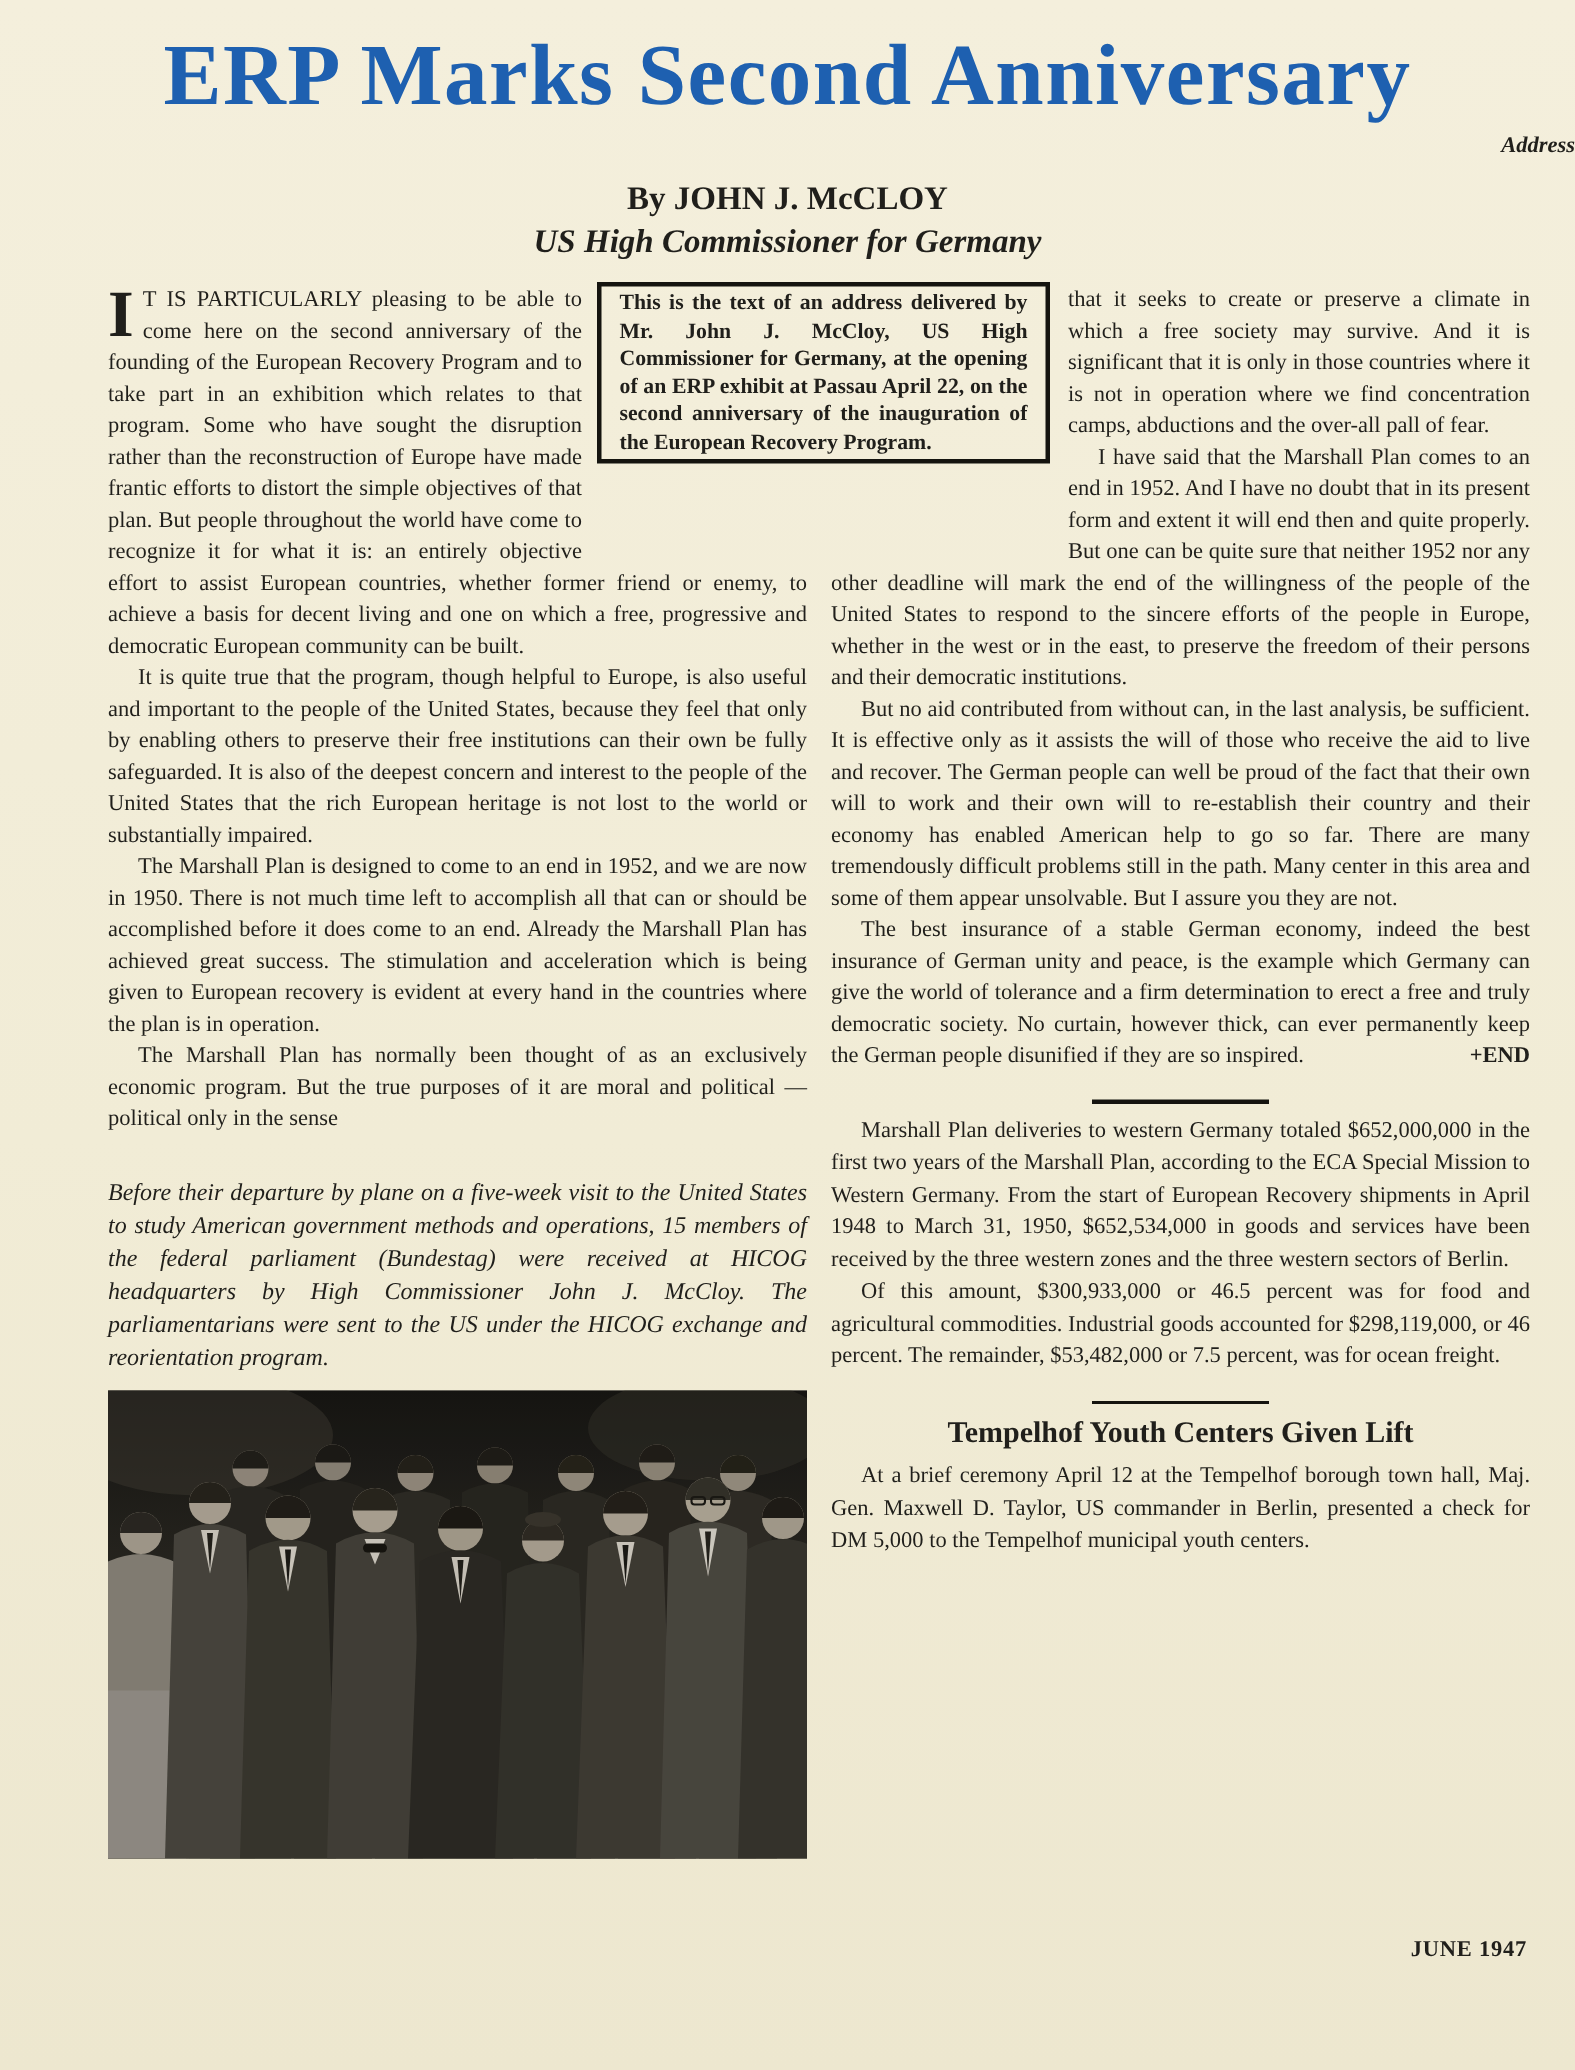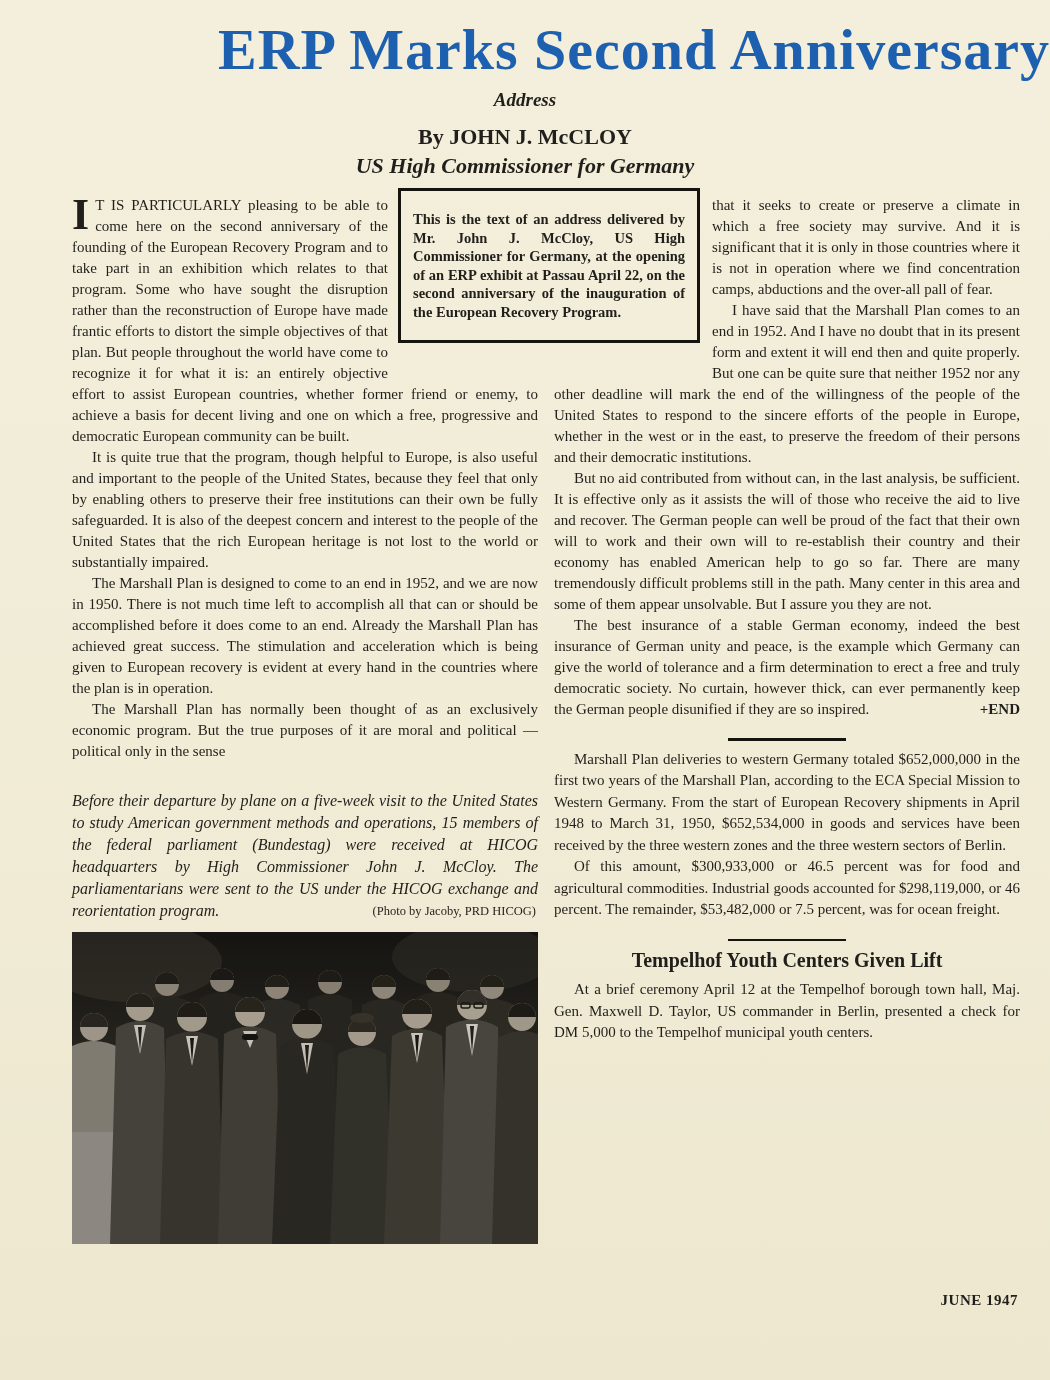--- a/index.html
+++ b/index.html
@@ -6,32 +6,32 @@
   body{
     width:1050px;height:1380px;
     background:linear-gradient(180deg,#f4efdc 0%,#f1ecd6 55%,#ede7cf 100%);
     font-family:"Liberation Serif","DejaVu Serif",serif;
     color:#201f1b;
     position:relative;
     overflow:hidden;
   }
   .page-header{padding-top:16px;}
   .page-title{
-    text-align:right;margin:0;
+    text-align:center;margin:0;
     font-size:58px;font-weight:bold;letter-spacing:1px;
     color:#1e60b0;
   }
-  .kicker{text-align:center;font-weight:bold;font-style:italic;font-size:19px;margin-top:6px;}
+  .kicker{text-align:right;font-weight:bold;font-style:italic;font-size:15px;margin-top:6px;}
   .byline{text-align:center;font-weight:bold;font-size:22px;margin-top:13px;}
   .byline-title{text-align:center;font-weight:bold;font-style:italic;font-size:22px;margin-top:3px;}
 
   .inset-box{
     position:absolute;left:398px;top:188px;width:272px;
     border:3px solid #15140f;
-    padding:19px 12px;
+    padding:2px 12px;
     background:transparent;
     z-index:5;
   }
   .inset-box p{margin:0;font-weight:bold;font-size:14.5px;line-height:18.5px;text-align:justify;}
 
   .columns{display:flex;gap:16px;padding:0 30px 0 72px;margin-top:16px;}
   .col{flex:1;min-width:0;}
   .spacer-left{float:right;width:150px;height:186px;}
   .spacer-right{float:left;width:158px;height:186px;}
 
@@ -83,21 +83,20 @@
   <div class="columns">
 
     <div class="col col-left">
       <div class="spacer-left"></div>
       <p class="para"><span class="dropcap">I</span><span>T IS PARTICULARLY pleasing to be able to come here on the second anniversary of the founding of the European Recovery Program and to take part in an exhibition which relates to that program. Some who have sought the disruption rather than the reconstruction of Europe have made frantic efforts to distort the simple objectives of that plan. But people throughout the world have come to recognize it for what it is: an entirely objective effort to assist European countries, whether former friend or enemy, to achieve a basis for decent living and one on which a free, progressive and democratic European community can be built.</span></p>
       <p class="para indent">It is quite true that the program, though helpful to Europe, is also useful and important to the people of the United States, because they feel that only by enabling others to preserve their free institutions can their own be fully safeguarded. It is also of the deepest concern and interest to the people of the United States that the rich European heritage is not lost to the world or substantially impaired.</p>
       <p class="para indent">The Marshall Plan is designed to come to an end in 1952, and we are now in 1950. There is not much time left to accomplish all that can or should be accomplished before it does come to an end. Already the Marshall Plan has achieved great success. The stimulation and acceleration which is being given to European recovery is evident at every hand in the countries where the plan is in operation.</p>
       <p class="para indent">The Marshall Plan has normally been thought of as an exclusively economic program. But the true purposes of it are moral and political — political only in the sense</p>
 
       <div class="photo-caption">Before their departure by plane on a five-week visit to the United States to study American government methods and operations, 15 members of the federal parliament (Bundestag) were received at HICOG headquarters by High Commissioner John J. McCloy. The parliamentarians were sent to the US under the HICOG exchange and reorientation program.</div>
-      <div class="photo-credit">(Photo by Jacoby, PRD HICOG)</div>
 
       <div class="photo">
         <svg viewBox="0 0 466 312" preserveAspectRatio="xMidYMid slice" aria-hidden="true">
           <defs>
             <linearGradient id="bg" x1="0" y1="0" x2="0" y2="1">
               <stop offset="0" stop-color="#161512"></stop>
               <stop offset="0.45" stop-color="#2b2923"></stop>
               <stop offset="1" stop-color="#454138"></stop>
             </linearGradient>
           </defs>

